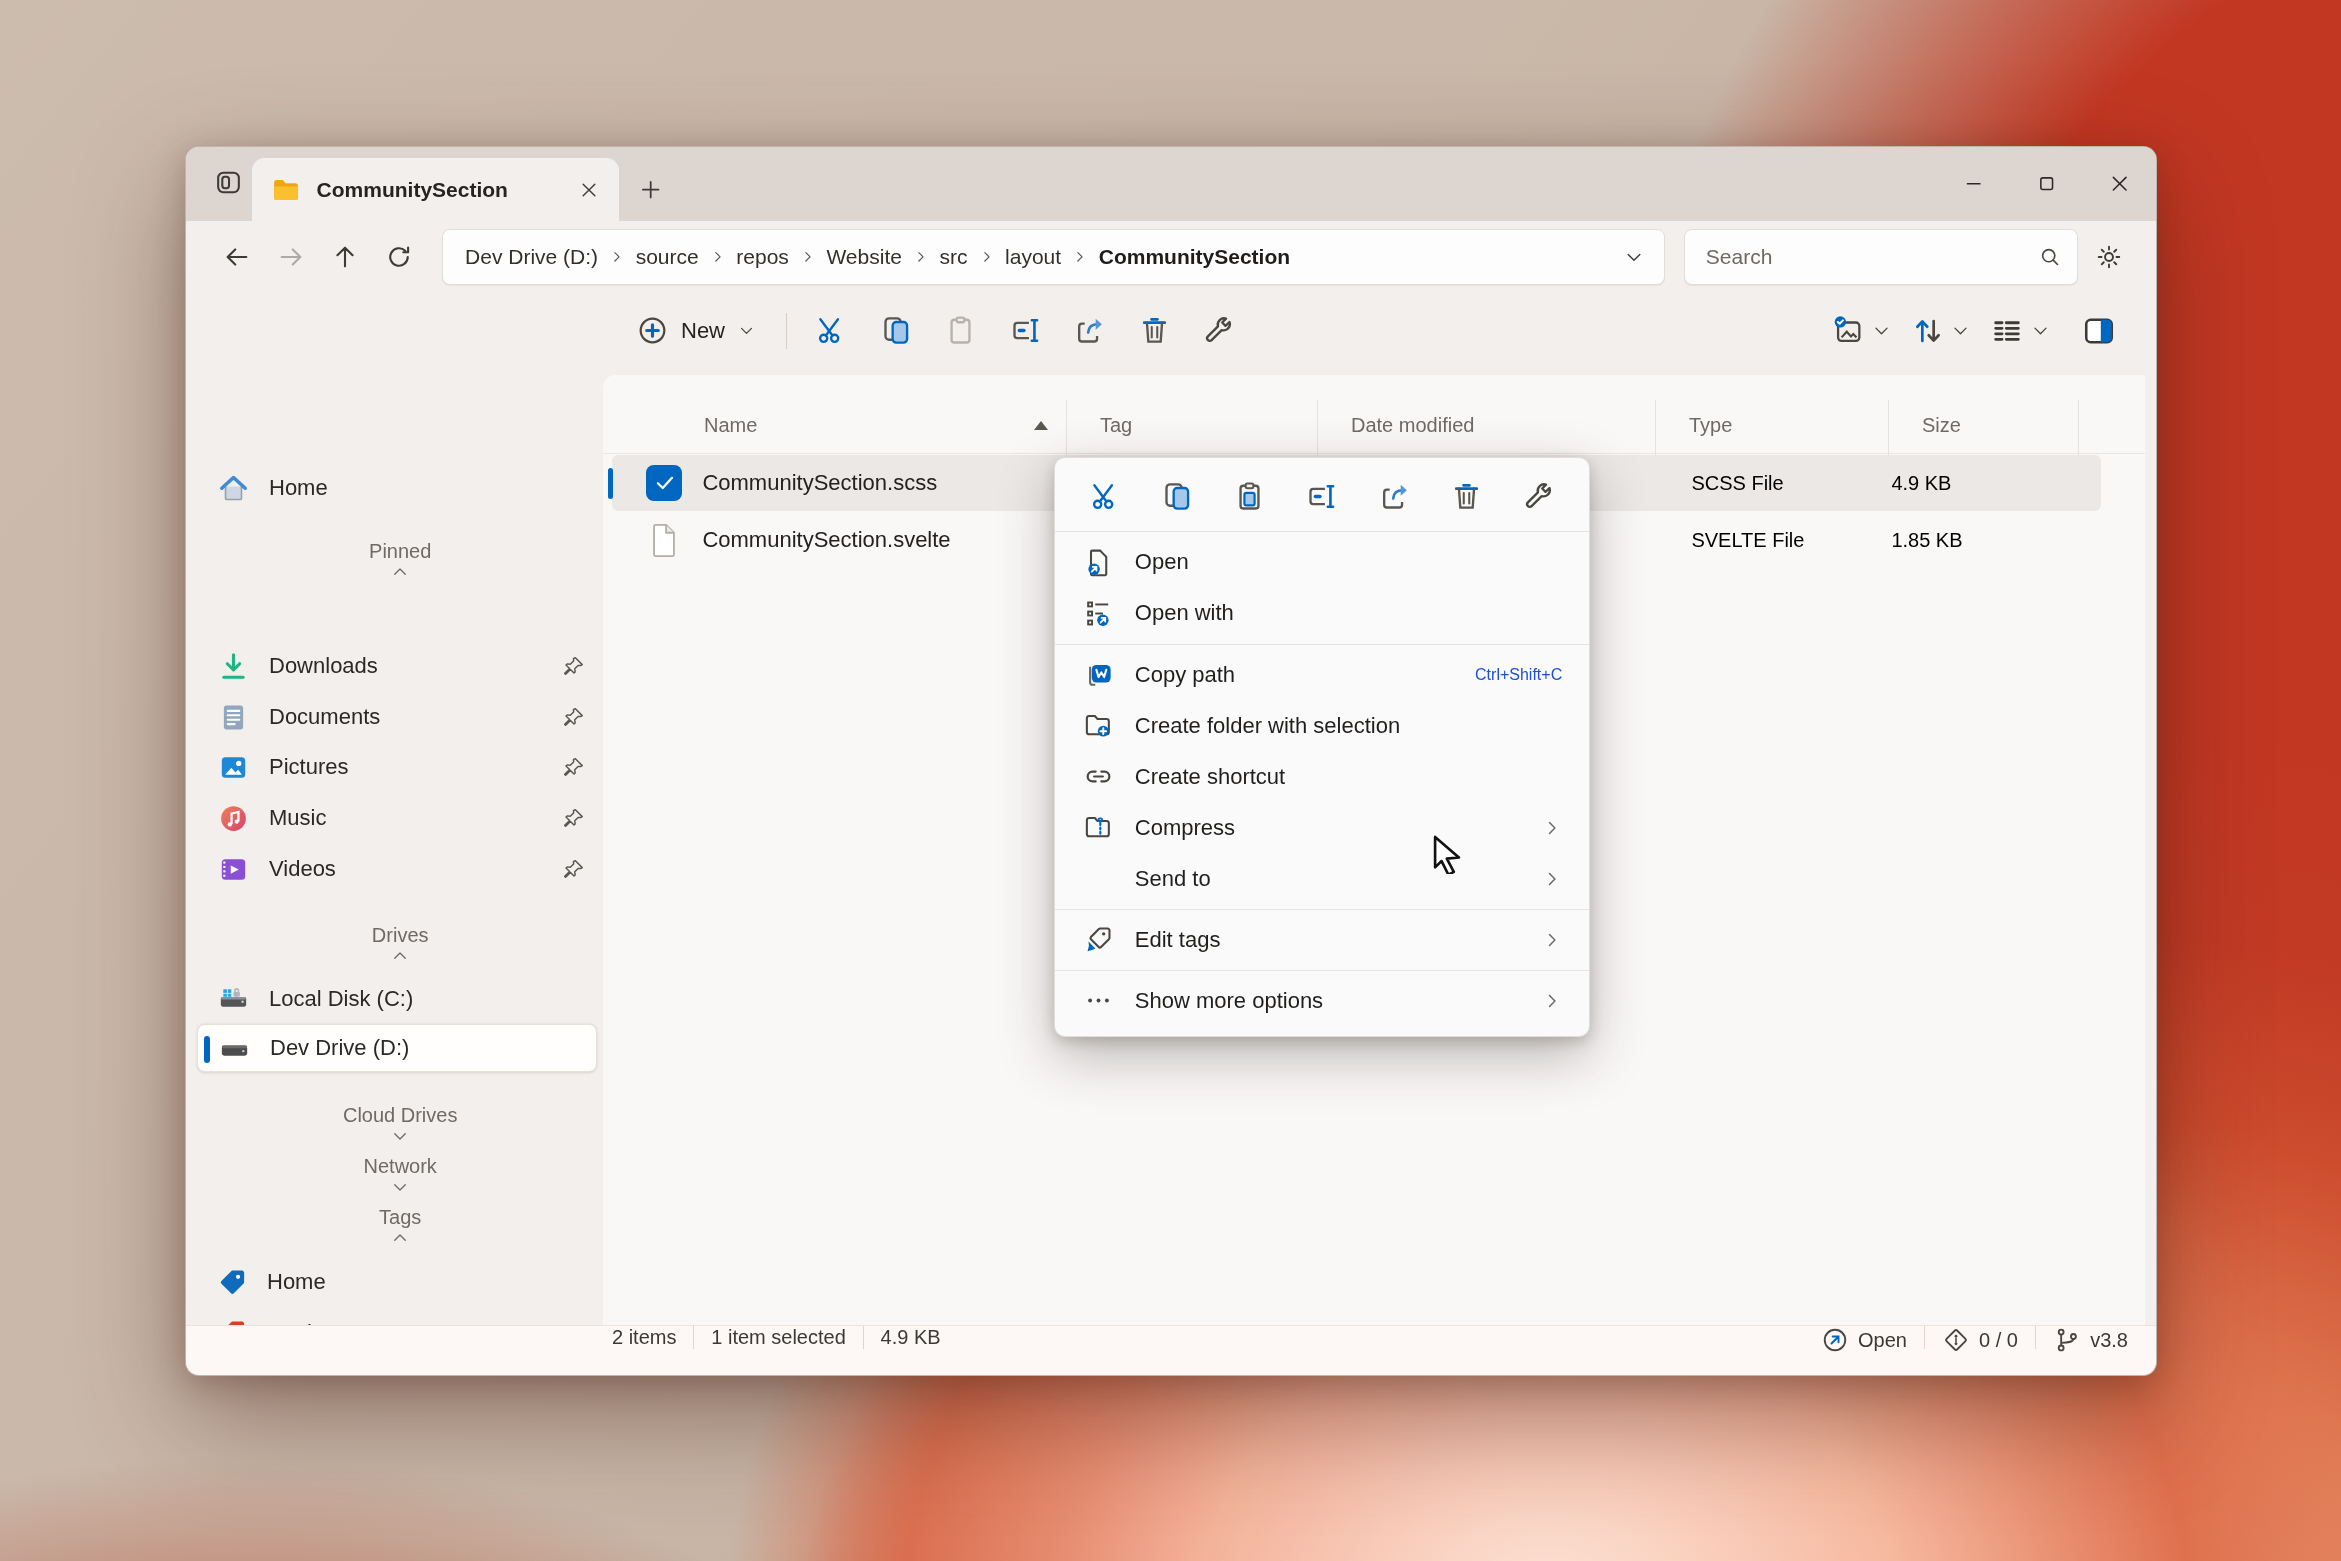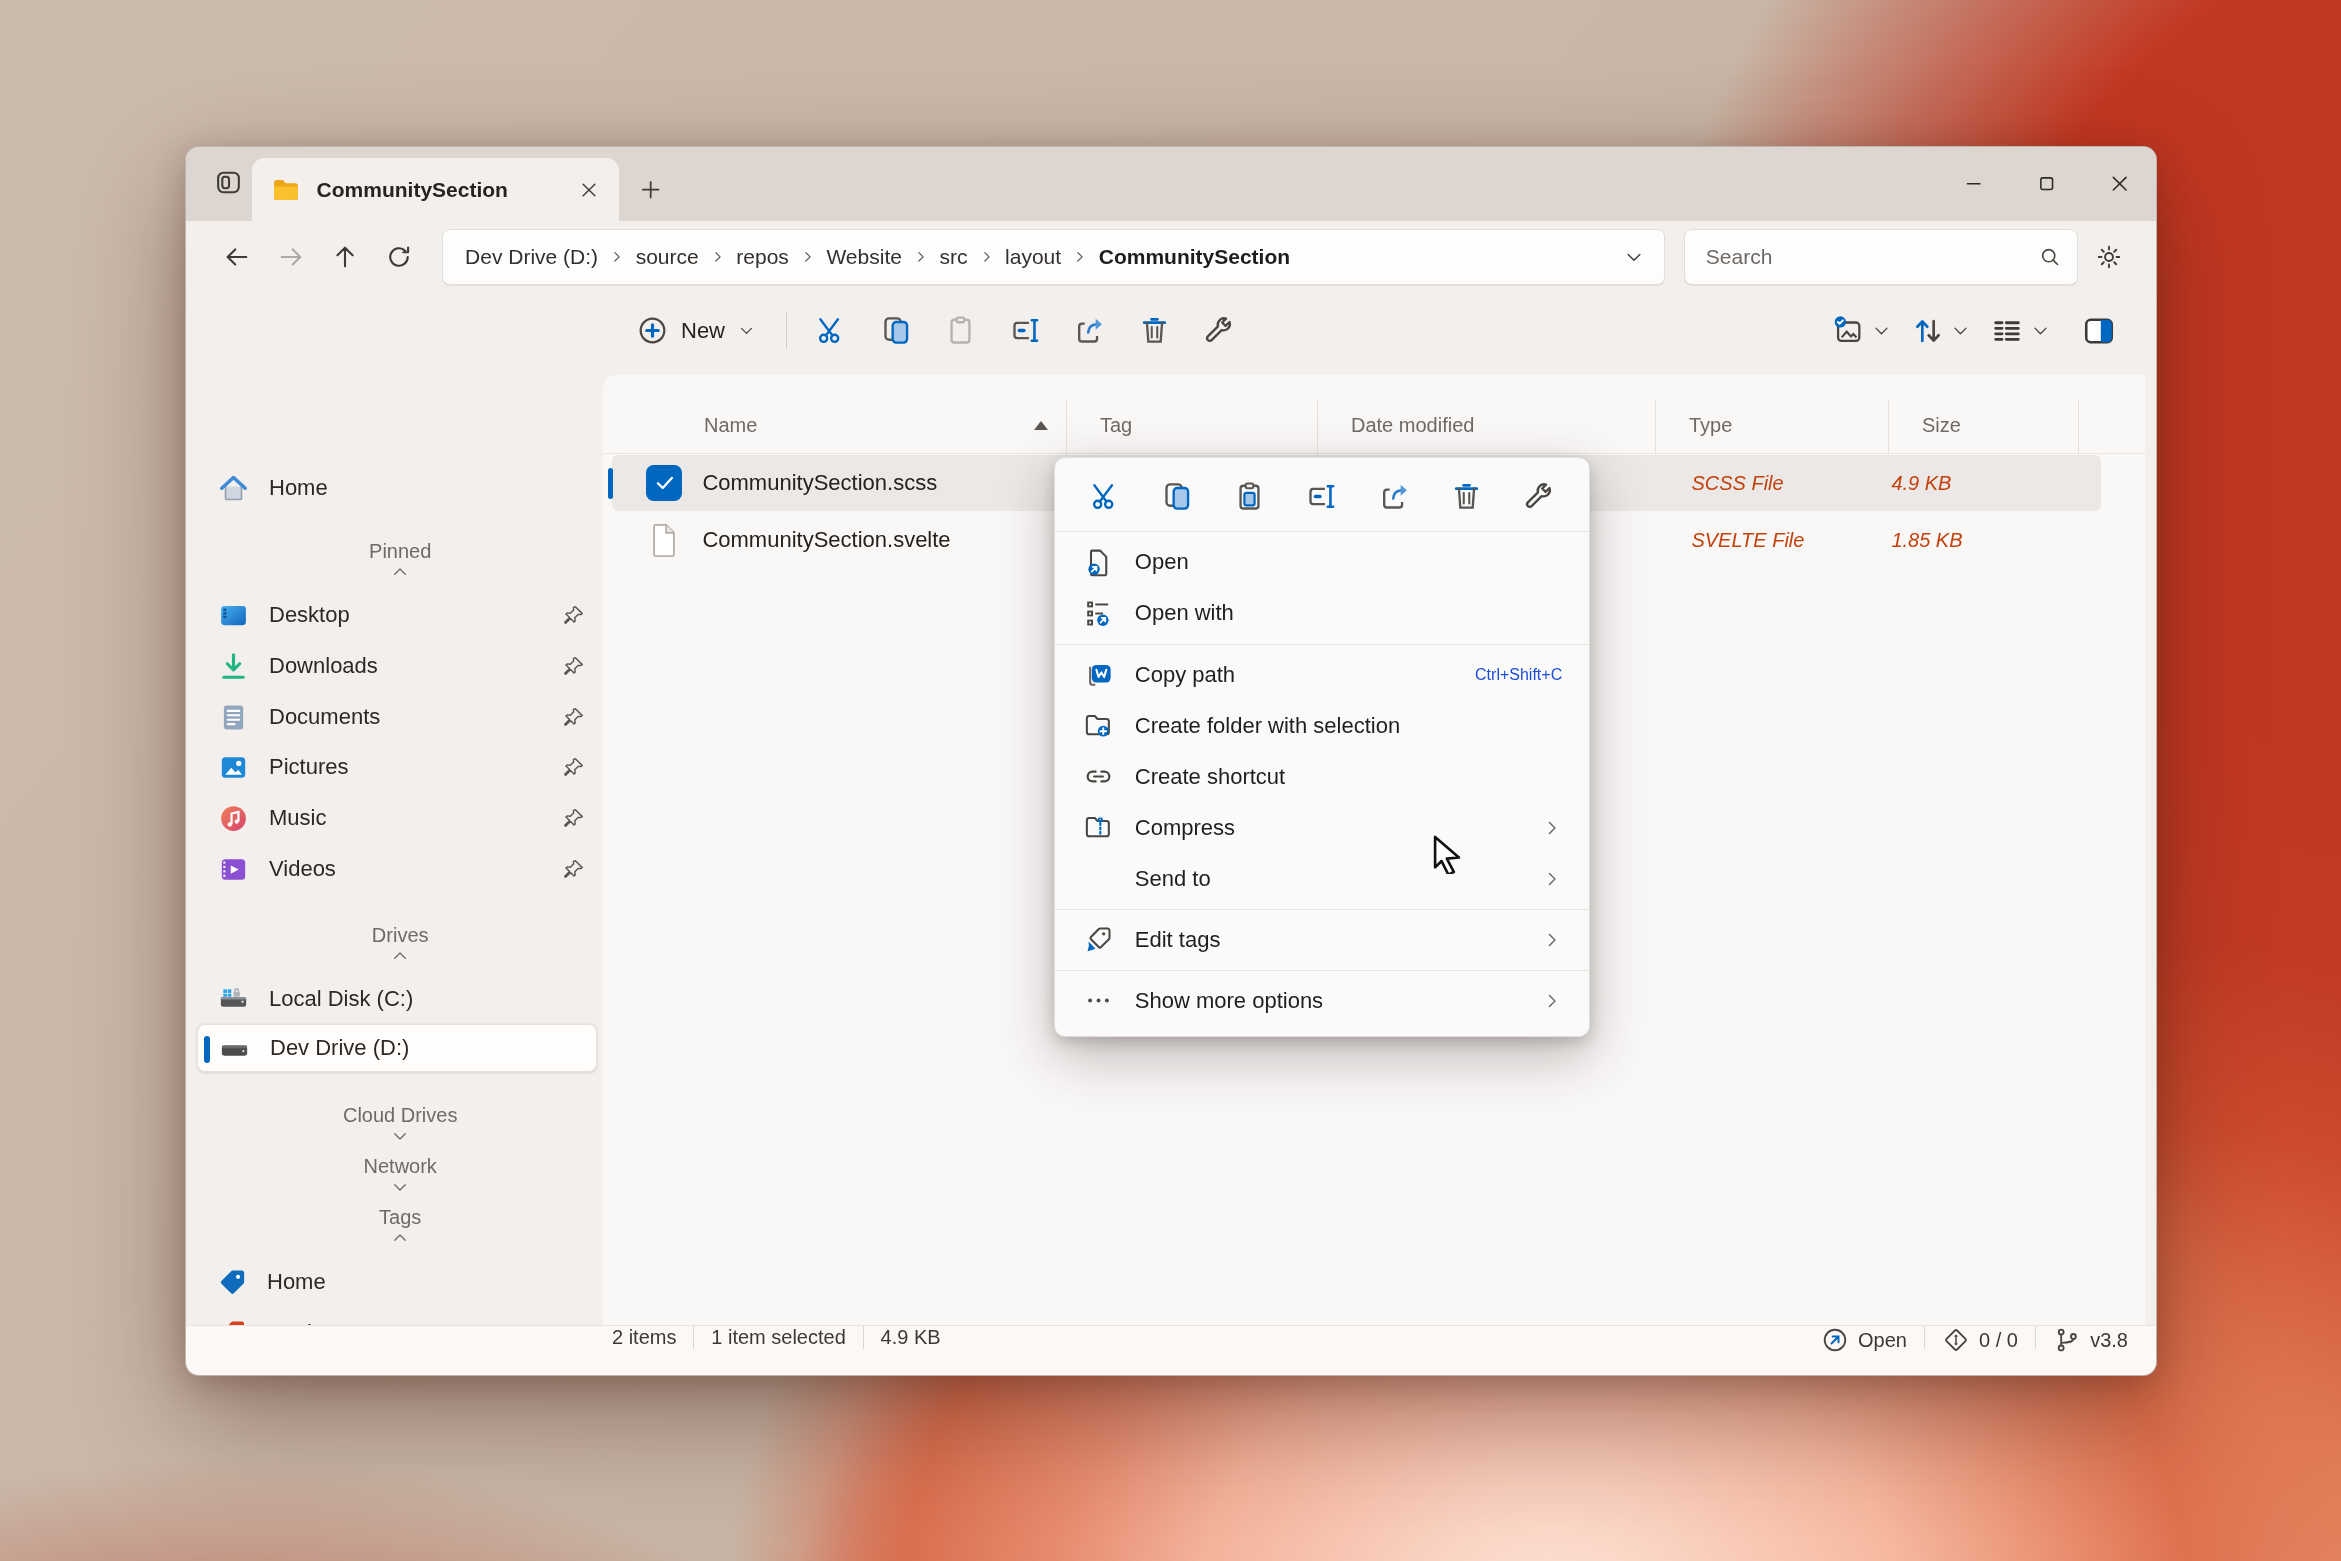--- a/index.html
+++ b/index.html
@@ -64,21 +64,21 @@
   .h-name{width:464px;padding-left:101px;display:flex;align-items:center;}
   .h-tag{width:251px;}.h-date{width:338px;}.h-type{width:233px;}.h-size{width:190px;}
   .sorttri{width:0;height:0;border-left:7px solid transparent;border-right:7px solid transparent;border-bottom:9.4px solid #5a5651;margin-left:auto;margin-right:19px;}
   .vsep{position:absolute;right:0;top:-14px;width:0.8px;height:69px;background:#e7e2dd;}
   .frow{position:absolute;left:9.4px;right:44px;height:56px;display:flex;align-items:center;border-radius:6.2px;}
   .frow.sel{background:#ebe8e6;}
   .rowbar{position:absolute;left:-4.7px;top:12.5px;width:5.5px;height:31px;border-radius:3.1px;background:#0067c0;}
   .fcheck{width:36px;height:36px;border-radius:7.8px;background:#0067c0;display:flex;align-items:center;justify-content:center;margin-left:34px;}
   .ficon{width:36px;height:41px;margin-left:34px;display:flex;align-items:center;justify-content:center;}
   .fname{font-size:22px;color:#24211f;margin-left:20px;width:367px;white-space:nowrap;}
-  .fcol{font-size:20px;color:#c2410c;white-space:nowrap;font-style:italic;}
+  .fcol{font-size:20px;color:#000000;white-space:nowrap;}
   .f-tag{width:251px;box-sizing:border-box;padding-left:33px;}
   .f-date{width:338px;box-sizing:border-box;padding-left:33px;}
   .f-type{width:233px;box-sizing:border-box;padding-left:33px;}
   
   .menu{position:absolute;left:868px;top:310px;width:536px;background:#fafafa;border:0.8px solid #e2ddd9;border-radius:11px;
     box-shadow:0 19px 55px rgba(40,30,25,.30),0 4.7px 14px rgba(40,30,25,.18);padding:7.8px 0 9.4px;box-sizing:border-box;}
   .mico-row{height:61px;display:flex;align-items:center;justify-content:space-between;padding:0 34px;}
   .msep{height:0.8px;background:#e7e3df;margin:4.7px 0;}
   .mitem{height:51px;display:flex;align-items:center;margin:0 7.8px;padding:0 19px;border-radius:6.2px;}
   .mitem.hl{background:#efedeb;}
@@ -366,40 +366,20 @@
       <span class="slabel">Home</span>
     </div>
 
     <div class="shead" style="top:162px;">
       <span class="hlabel">Pinned</span>
       <svg width="20" height="20" viewBox="0 0 24 24">
             <path d="M5 15l7-7 7 7" fill="none" stroke="#6f6a66" stroke-width="1.8" stroke-linecap="round" stroke-linejoin="round"></path>
           </svg>
     </div>
 
-    <div class="srow" style="top:213px;">
-      <svg width="33" height="33" viewBox="0 0 24 24">
-            <defs>
-              <linearGradient id="gdk" x1="0" y1="0" x2="1" y2="1">
-                <stop offset="0" stop-color="#45b1ec"></stop>
-                <stop offset="1" stop-color="#1565c0"></stop>
-              </linearGradient>
-            </defs>
-            <rect x="3" y="5" width="18" height="14" rx="2.2" fill="url(#gdk)"></rect>
-            <rect x="4.6" y="7" width="2.2" height="1.7" fill="#0d4e96"></rect>
-            <rect x="4.6" y="9.6" width="2.2" height="1.7" fill="#0d4e96"></rect>
-            <rect x="4.6" y="12.2" width="2.2" height="1.7" fill="#0d4e96"></rect>
-          </svg>
-      <span class="slabel">Desktop</span>
-      <span class="pin">
-            <svg width="25" height="25" viewBox="0 0 24 24">
-              <path d="M13.8 3.6l6.6 6.6-1.5.9-2.5-.1-3.2 3.2.4 3-1.1 1.1-3.4-3.4-4.6 4.6-.9-.9 4.6-4.6-3.4-3.4 1.1-1.1 3 .4 3.2-3.2-.1-2.5z" fill="none" stroke="#5a5651" stroke-width="1.4" stroke-linejoin="round"></path>
-            </svg>
-          </span>
-    </div>
     <div class="srow" style="top:264px;">
       <svg width="33" height="33" viewBox="0 0 24 24">
             <g fill="none" stroke="#1fb584" stroke-width="2.3" stroke-linecap="round" stroke-linejoin="round">
               <path d="M12 3.5V14M7.5 10L12 14.5 16.5 10"></path>
               <path d="M5 19.8h14"></path>
             </g>
           </svg>
       <span class="slabel">Downloads</span>
       <span class="pin">
             <svg width="25" height="25" viewBox="0 0 24 24">

